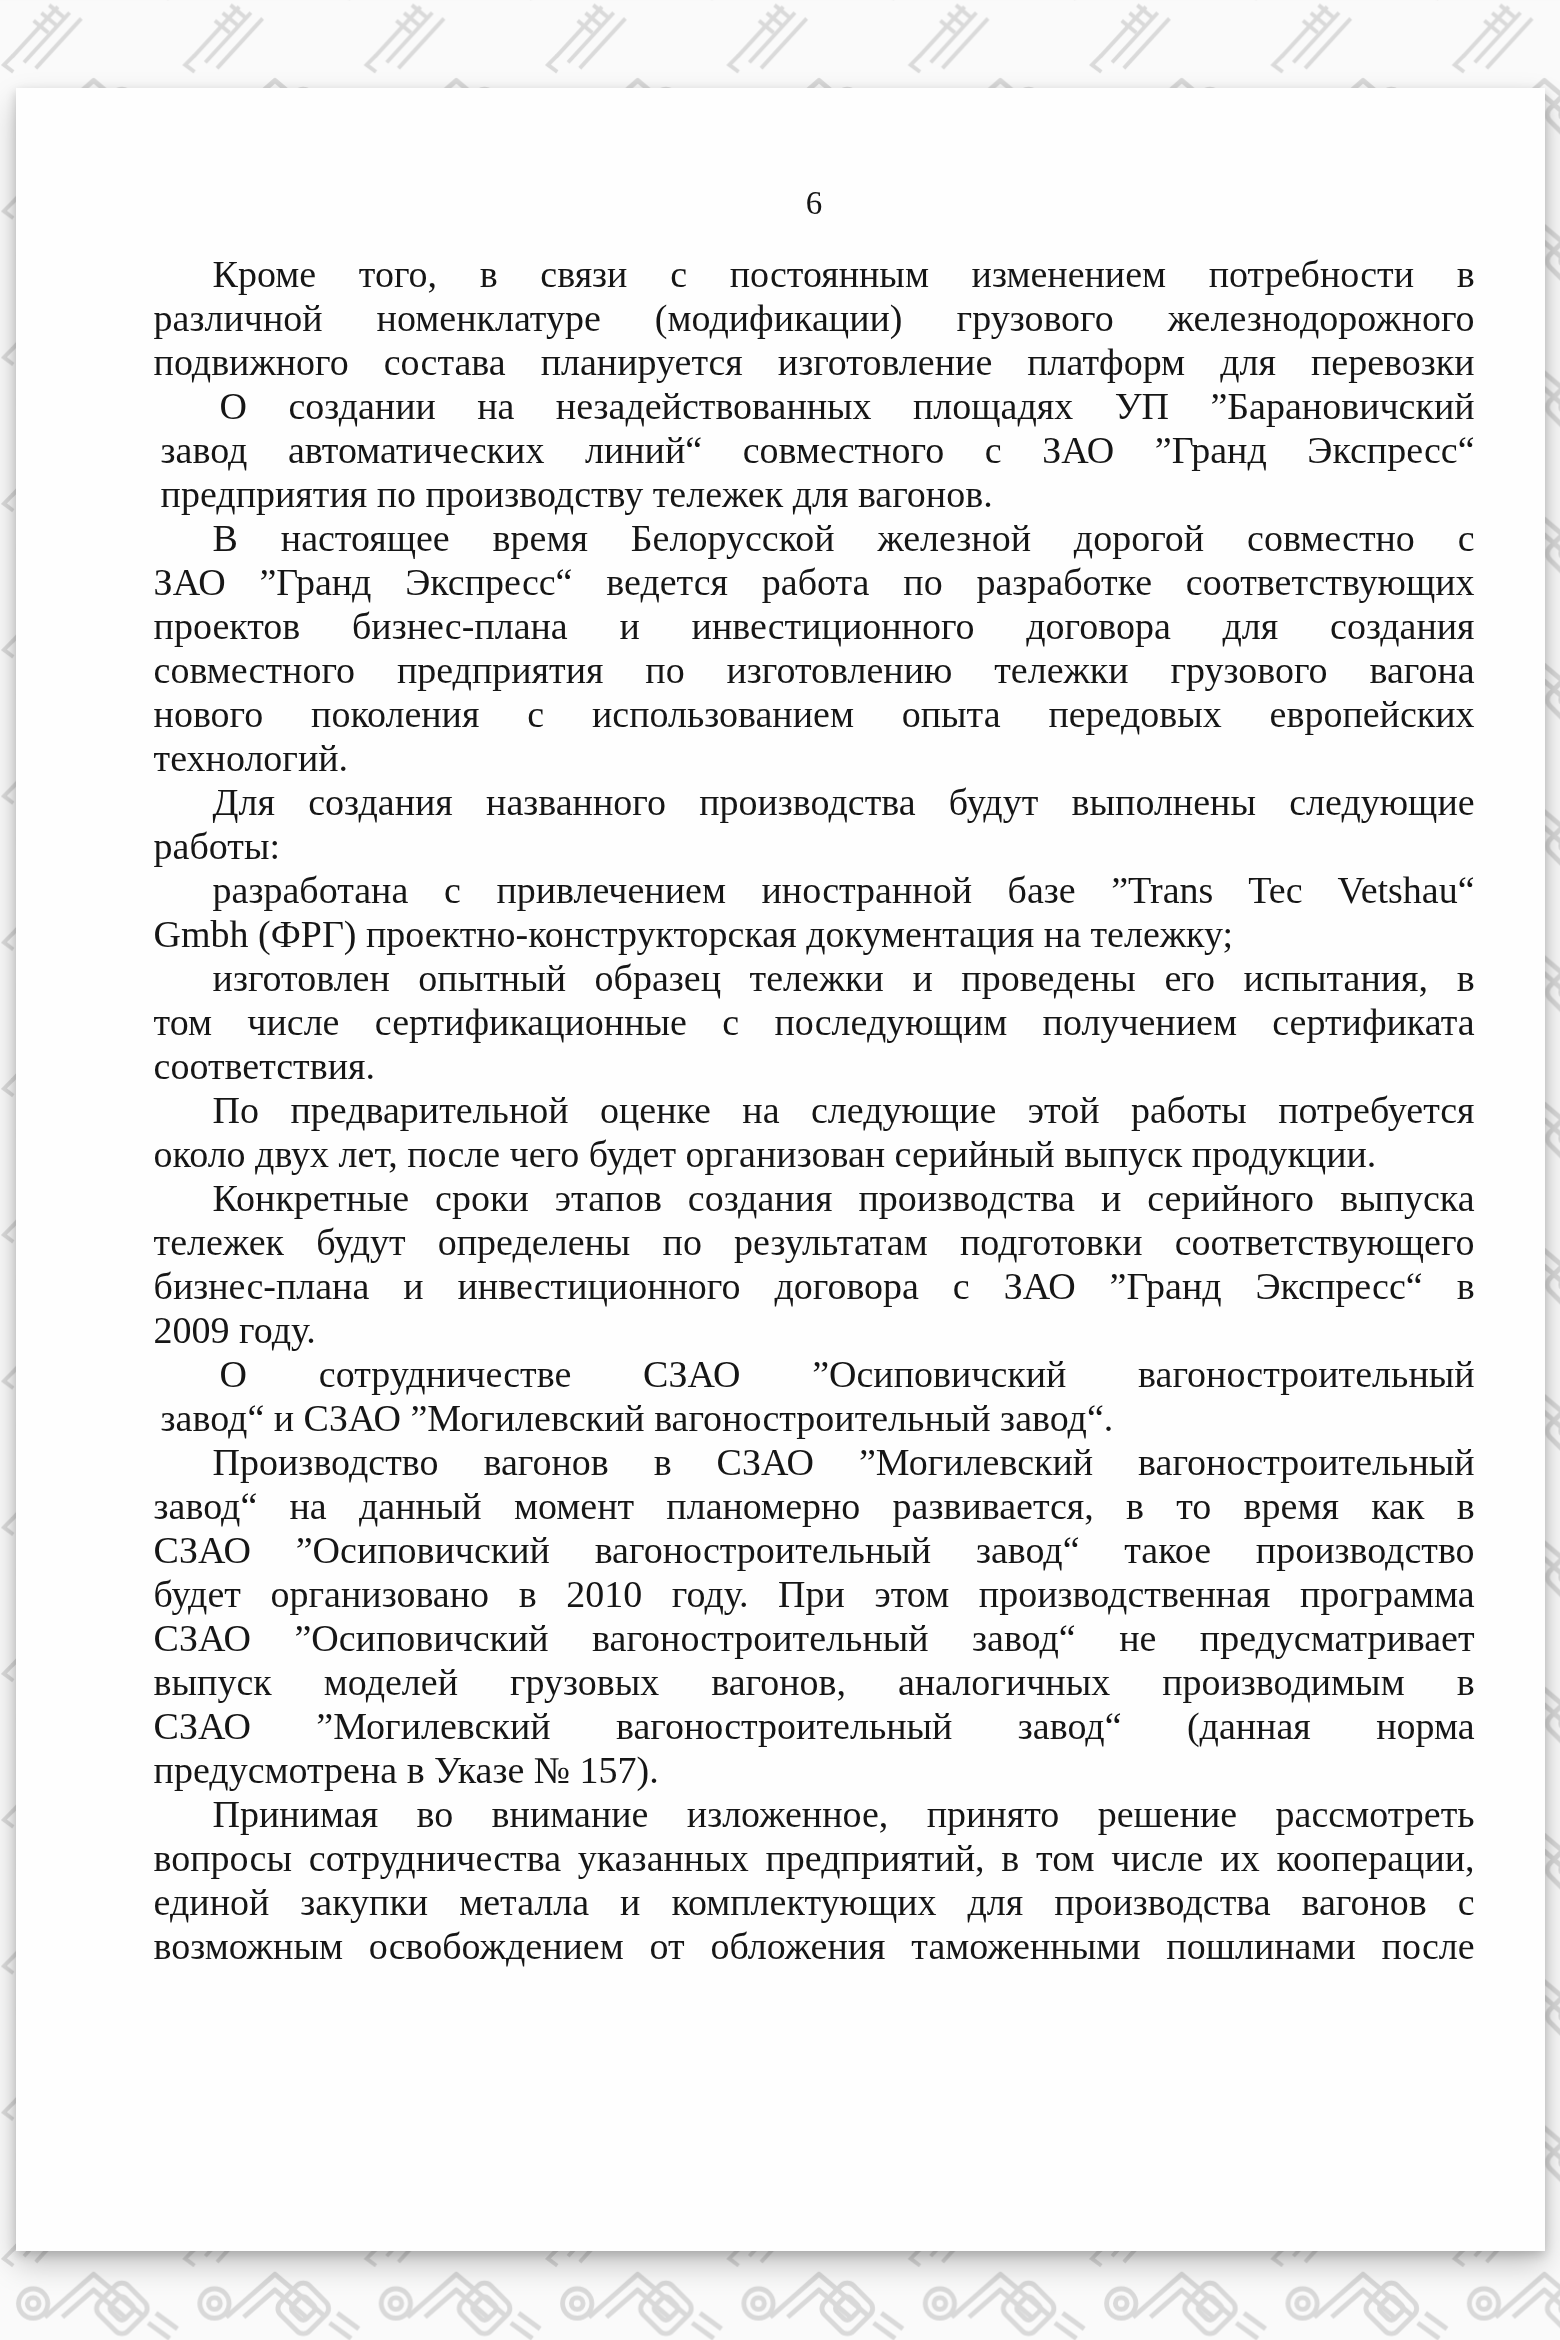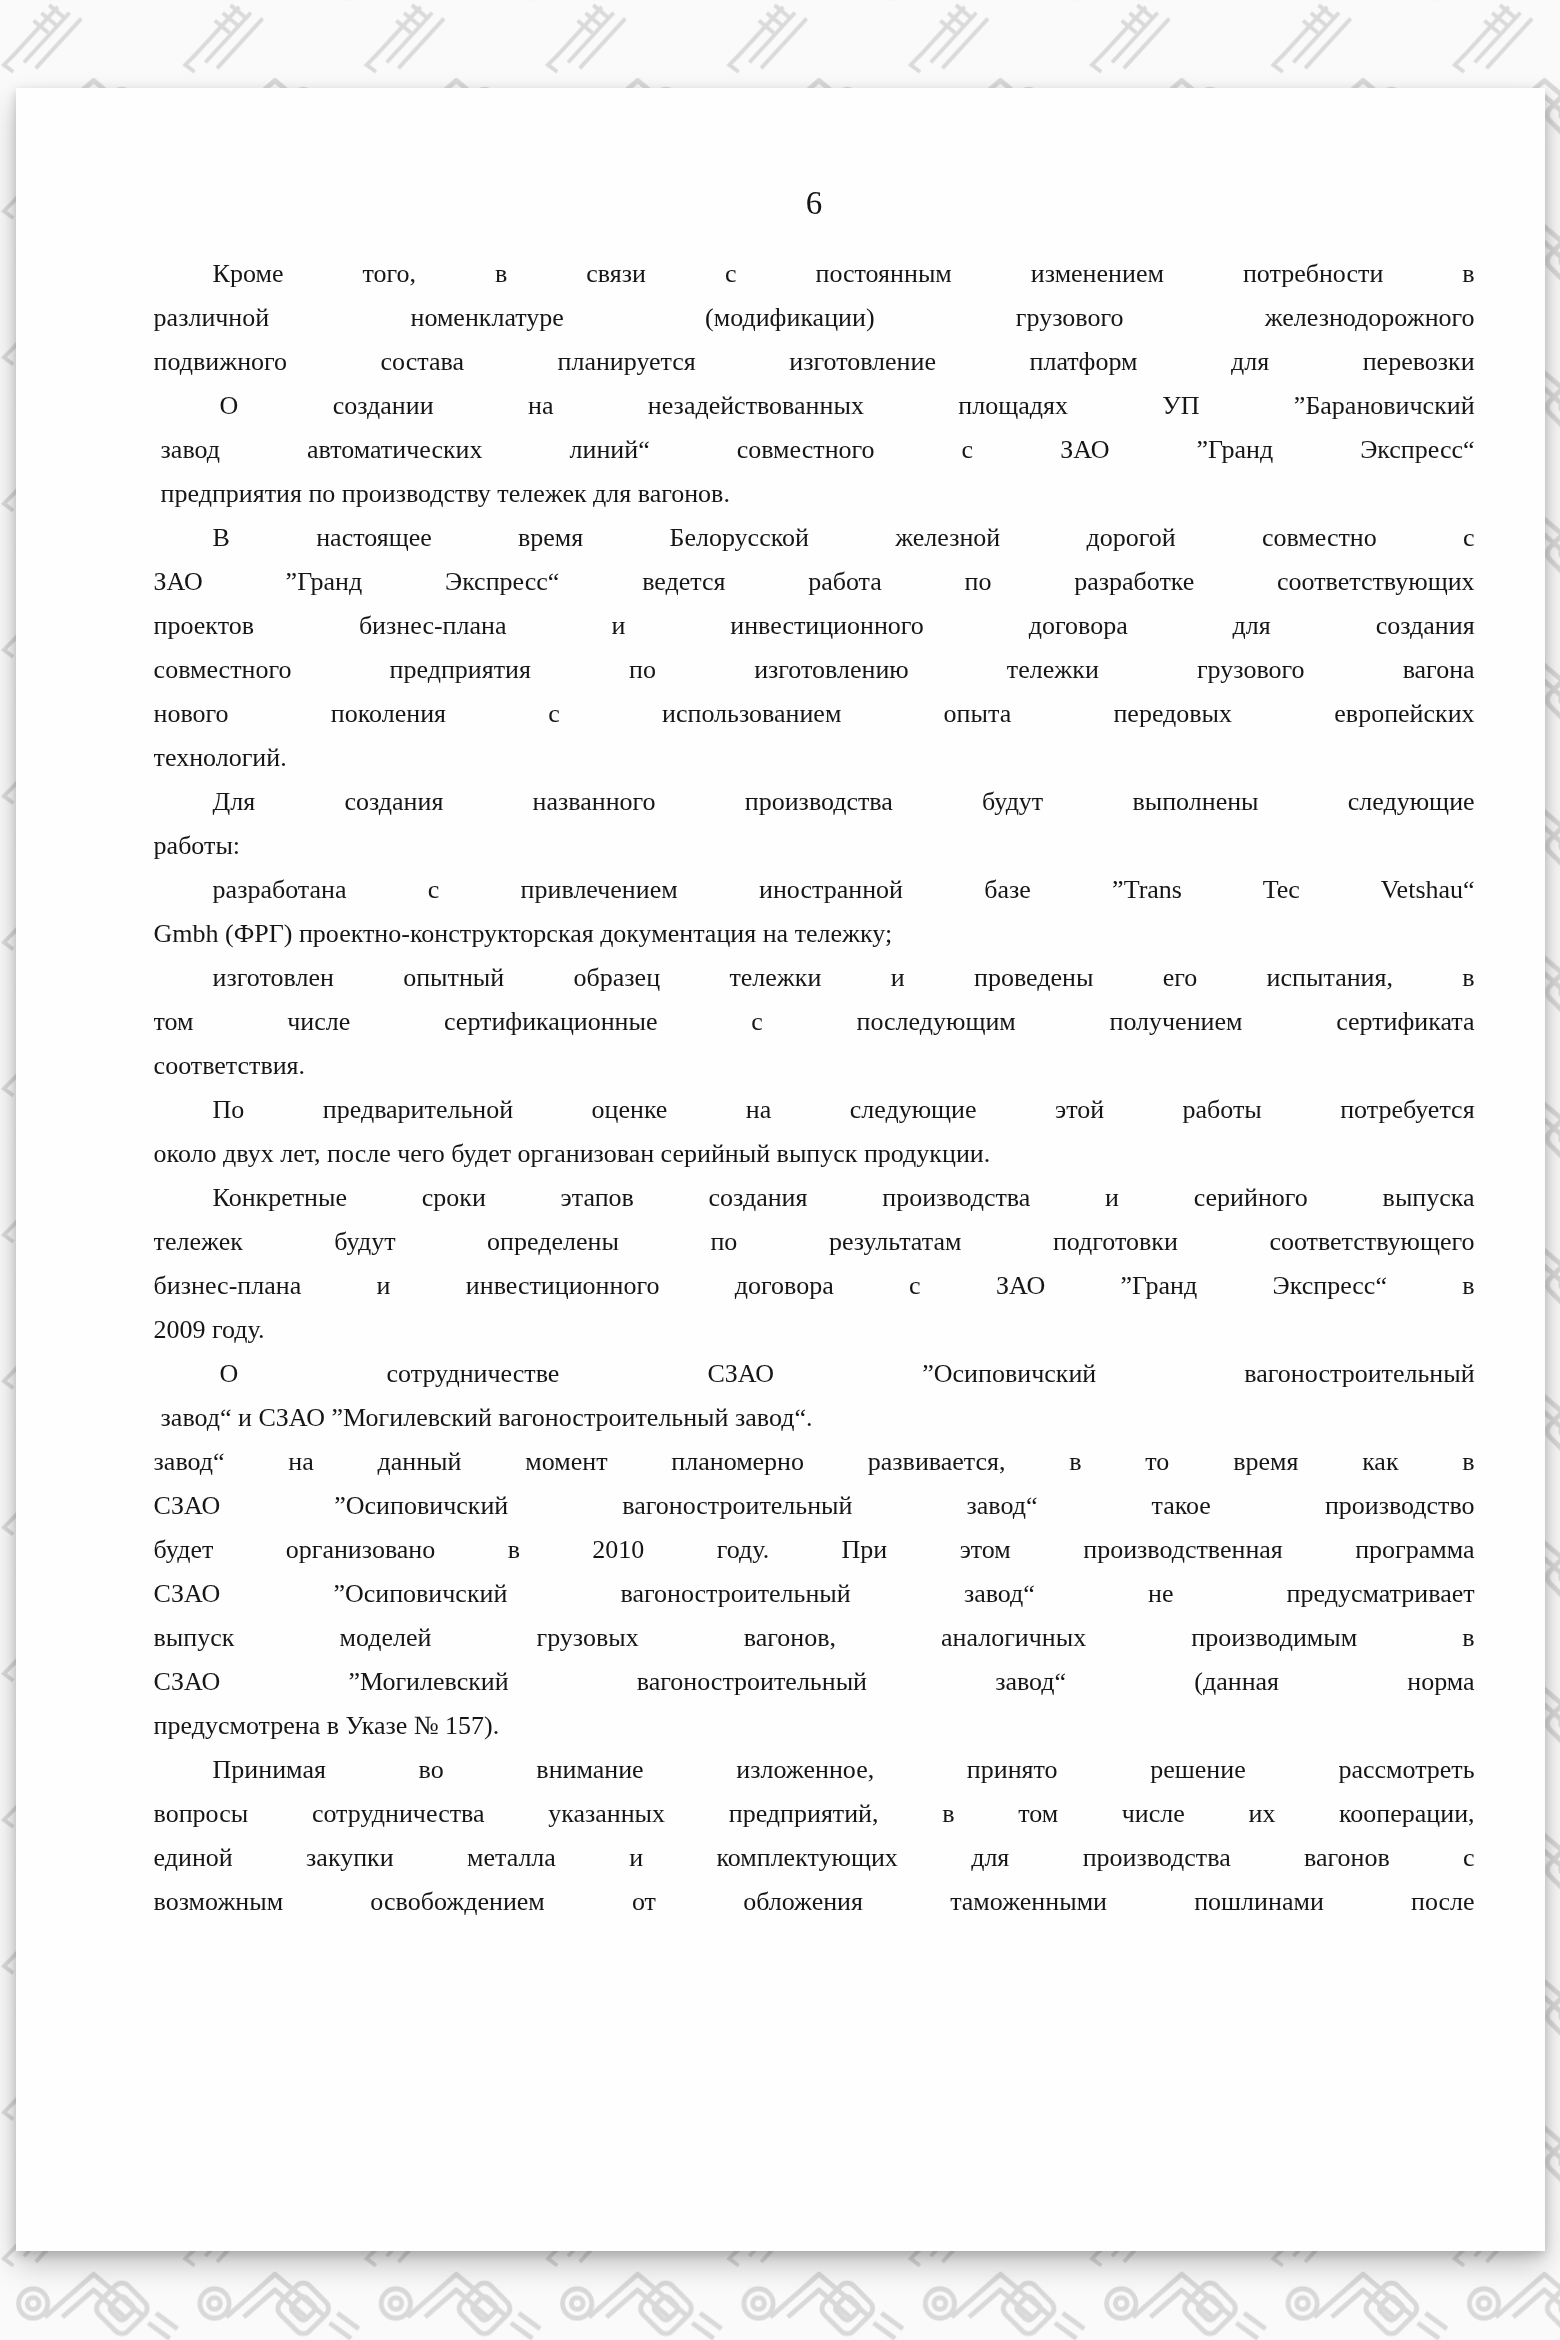--- a/index.html
+++ b/index.html
@@ -34,21 +34,21 @@
     height: 44px;
     line-height: 44px;
     text-align: center;
     font-size: 33px;
     color: #161616;
   }
   .doc-body {
     margin: 27px 69px 0 138px;
     width: 1321px;
     color: #161616;
-    font-size: 26px;
+    font-size: 38px;
   }
   .para { margin: 0; }
   .para.bold { font-weight: normal; margin-left: 7px; }
   .line {
     height: 44px;
     line-height: 44px;
     overflow: hidden;
     white-space: normal;
     text-align: justify;
     text-align-last: justify;
@@ -135,20 +135,21 @@
           <div class="line first">Конкретные сроки этапов создания производства и серийного выпуска</div>
           <div class="line">тележек будут определены по результатам подготовки соответствующего</div>
           <div class="line">бизнес-плана и инвестиционного договора с ЗАО ”Гранд Экспресс“ в</div>
           <div class="line lastline">2009 году.</div>
         </div>
         <div class="para bold">
           <div class="line first">О сотрудничестве СЗАО ”Осиповичский вагоностроительный</div>
           <div class="line lastline">завод“ и СЗАО ”Могилевский вагоностроительный завод“.</div>
         </div>
         <div class="para">
+          <div class="line first">Производство вагонов в СЗАО ”Могилевский вагоностроительный</div>
           <div class="line">завод“ на данный момент планомерно развивается, в то время как в</div>
           <div class="line">СЗАО ”Осиповичский вагоностроительный завод“ такое производство</div>
           <div class="line">будет организовано в 2010 году. При этом производственная программа</div>
           <div class="line">СЗАО ”Осиповичский вагоностроительный завод“ не предусматривает</div>
           <div class="line">выпуск моделей грузовых вагонов, аналогичных производимым в</div>
           <div class="line">СЗАО ”Могилевский вагоностроительный завод“ (данная норма</div>
           <div class="line lastline">предусмотрена в Указе № 157).</div>
         </div>
         <div class="para">
           <div class="line first">Принимая во внимание изложенное, принято решение рассмотреть</div>

